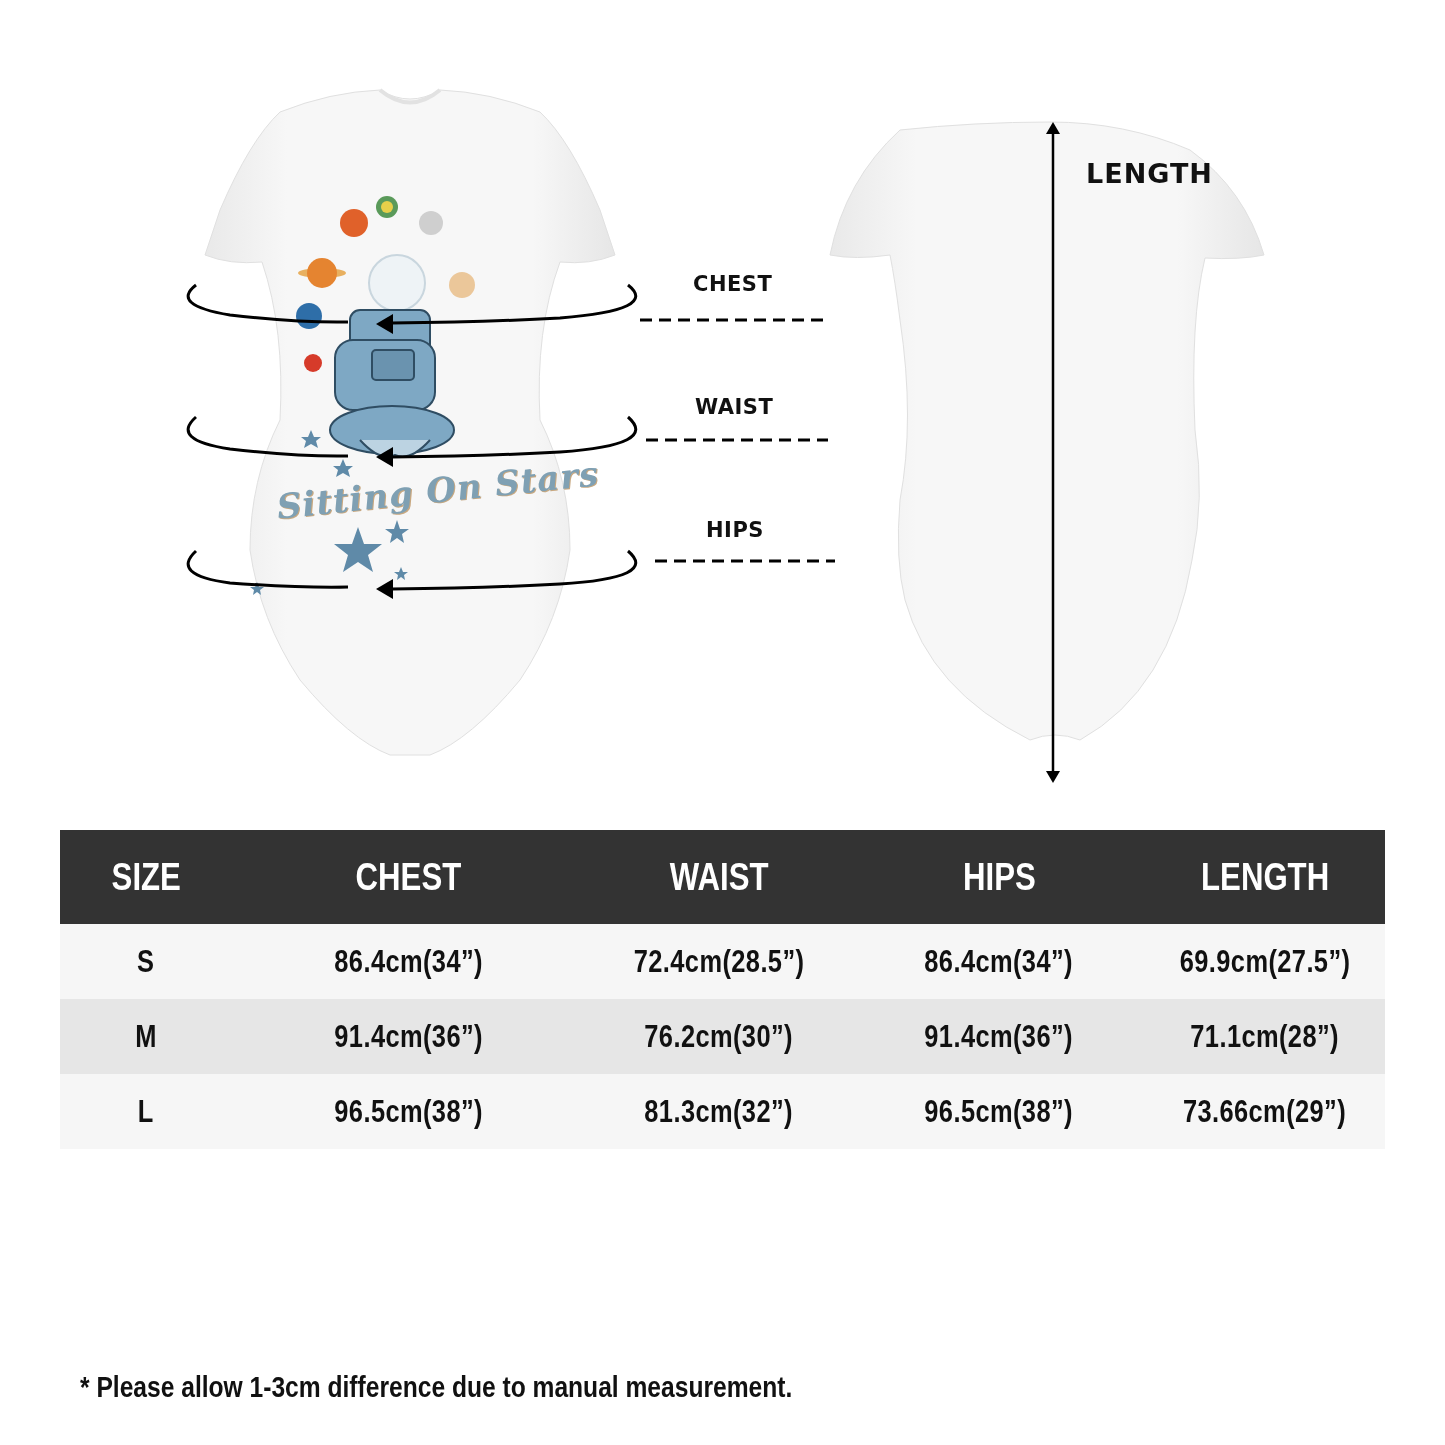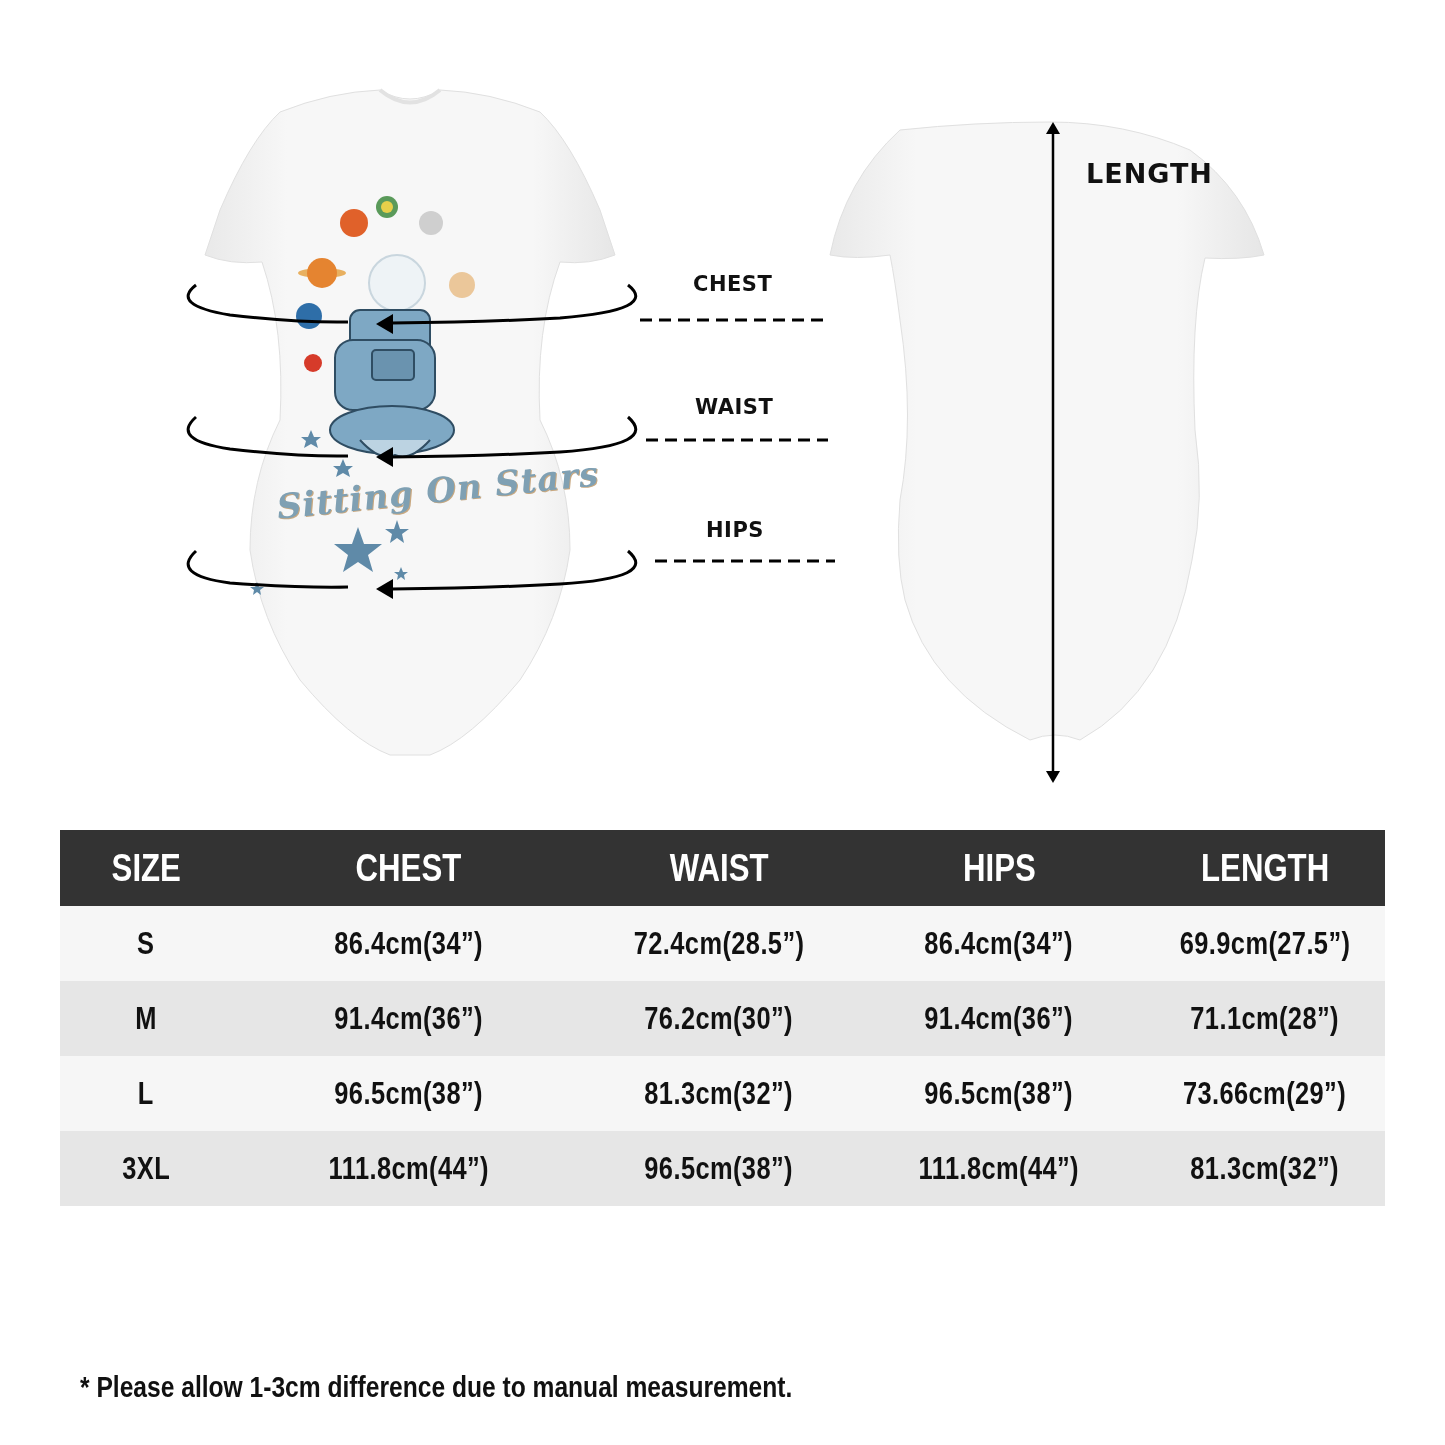--- a/index.html
+++ b/index.html
@@ -3,21 +3,21 @@
 <meta charset="utf-8">
 <style>
   html, body { margin: 0; padding: 0; background: #ffffff; }
   body { width: 1445px; height: 1445px; position: relative; overflow: hidden; font-family: "Liberation Sans", sans-serif; }
   .figure { position: absolute; left: 0; top: 0; width: 1445px; height: 800px; }
   .garment-svg { position: absolute; left: 0; top: 0; }
   .callout-label { position: absolute; font-family: "DejaVu Sans", sans-serif; font-weight: bold; font-size: 21px; color: #111; letter-spacing: 0.5px; }
   .length-label { position: absolute; font-family: "DejaVu Sans", sans-serif; font-weight: bold; font-size: 27px; color: #111; letter-spacing: 1px; }
   .print-text { position: absolute; left: 276px; top: 470px; font-family: "DejaVu Serif", serif; font-style: italic; font-weight: bold; font-size: 34px; color: #7fa0b3; transform: rotate(-6deg); letter-spacing: 1px; text-shadow: 1px 1px 0 #c8a880; white-space: nowrap; }
   .size-table { position: absolute; left: 60px; top: 830px; width: 1325px; border-collapse: collapse; table-layout: fixed; }
-  .size-table th { background: #333333; color: #ffffff; height: 68px; font-family: "Liberation Sans", sans-serif; font-weight: bold; font-size: 38px; transform-origin: center; padding: 4px; }
+  .size-table th { background: #333333; color: #ffffff; height: 68px; font-family: "Liberation Sans", sans-serif; font-weight: bold; font-size: 38px; transform-origin: center; padding: 13px; }
   .size-table th span, .size-table td span { display: inline-block; transform: scaleX(0.82); }
   .size-table td { height: 75px; text-align: center; font-family: "Liberation Sans", sans-serif; font-weight: bold; font-size: 31px; color: #111; padding: 0; letter-spacing: 0.5px; }
   .size-table tr.odd td { background: #f6f6f6; }
   .size-table tr.even td { background: #e6e6e6; }
   .note { position: absolute; left: 80px; top: 1370px; font-family: "Liberation Sans", sans-serif; font-weight: bold; font-size: 30px; color: #111; transform: scaleX(0.82); transform-origin: left center; white-space: nowrap; }
 </style>
 </head>
 <body>
 
 <div class="figure">
@@ -138,23 +138,16 @@
       <td><span>91.4cm(36”)</span></td>
       <td><span>71.1cm(28”)</span></td>
     </tr>
     <tr class="odd">
       <td><span>L</span></td>
       <td><span>96.5cm(38”)</span></td>
       <td><span>81.3cm(32”)</span></td>
       <td><span>96.5cm(38”)</span></td>
       <td><span>73.66cm(29”)</span></td>
     </tr>
-    <tr class="even">
-      <td><span>3XL</span></td>
-      <td><span>111.8cm(44”)</span></td>
-      <td><span>96.5cm(38”)</span></td>
-      <td><span>111.8cm(44”)</span></td>
-      <td><span>81.3cm(32”)</span></td>
-    </tr>
   </tbody>
 </table>
 
 <div class="note">* Please allow 1-3cm difference due to manual measurement.</div>
 
 </body></html>

